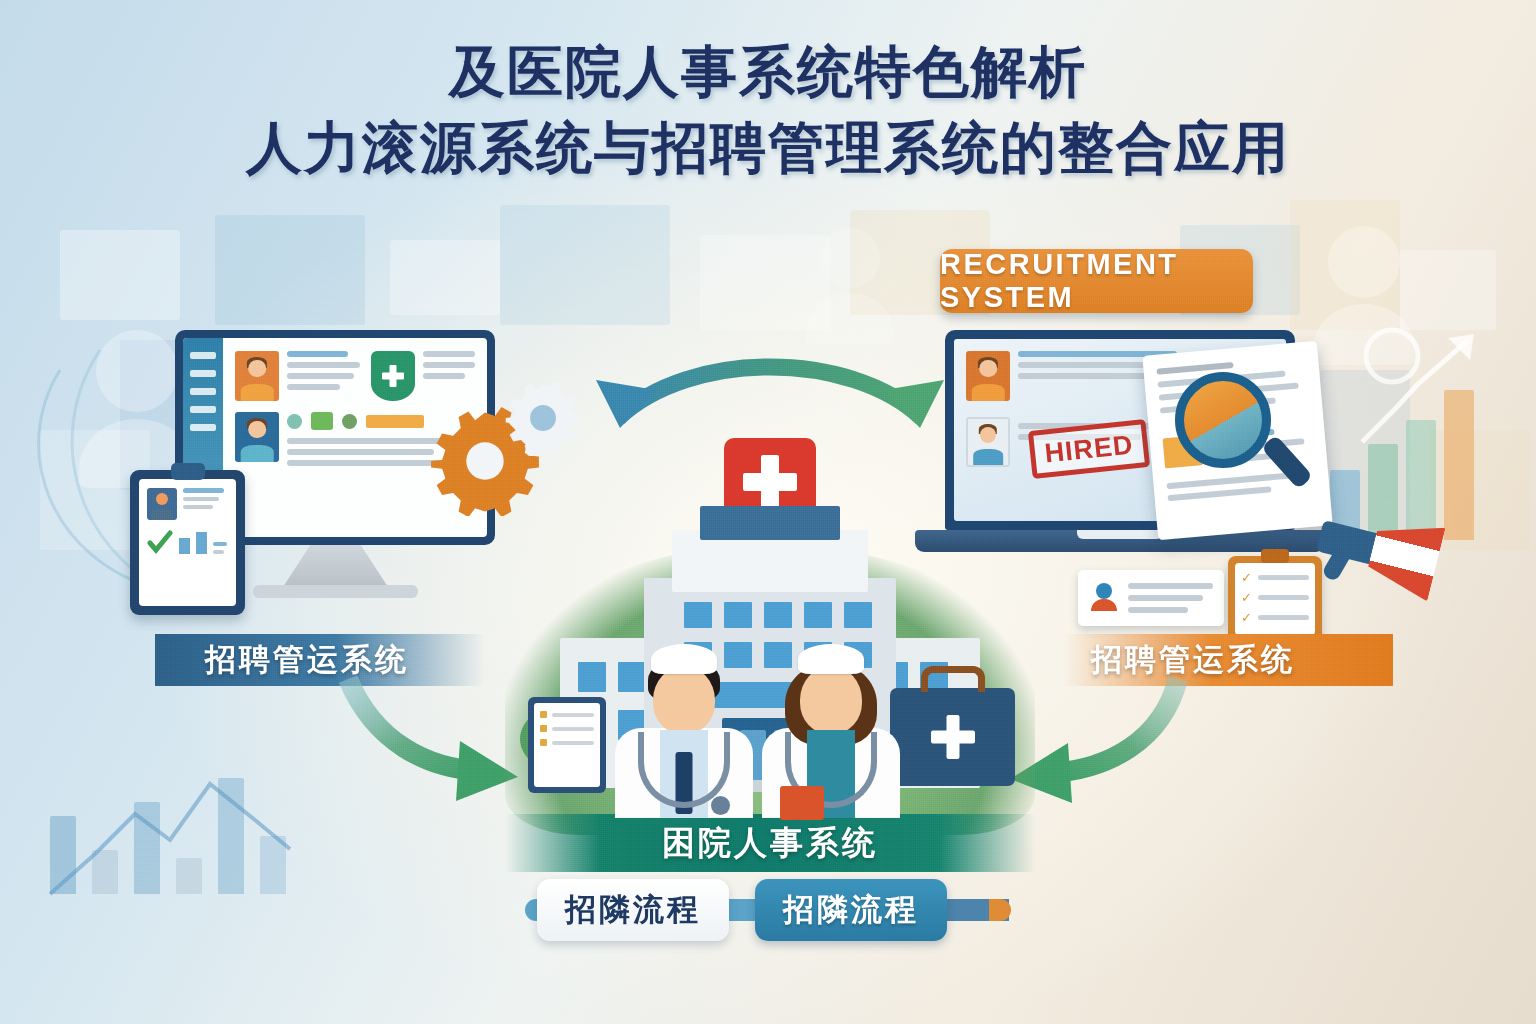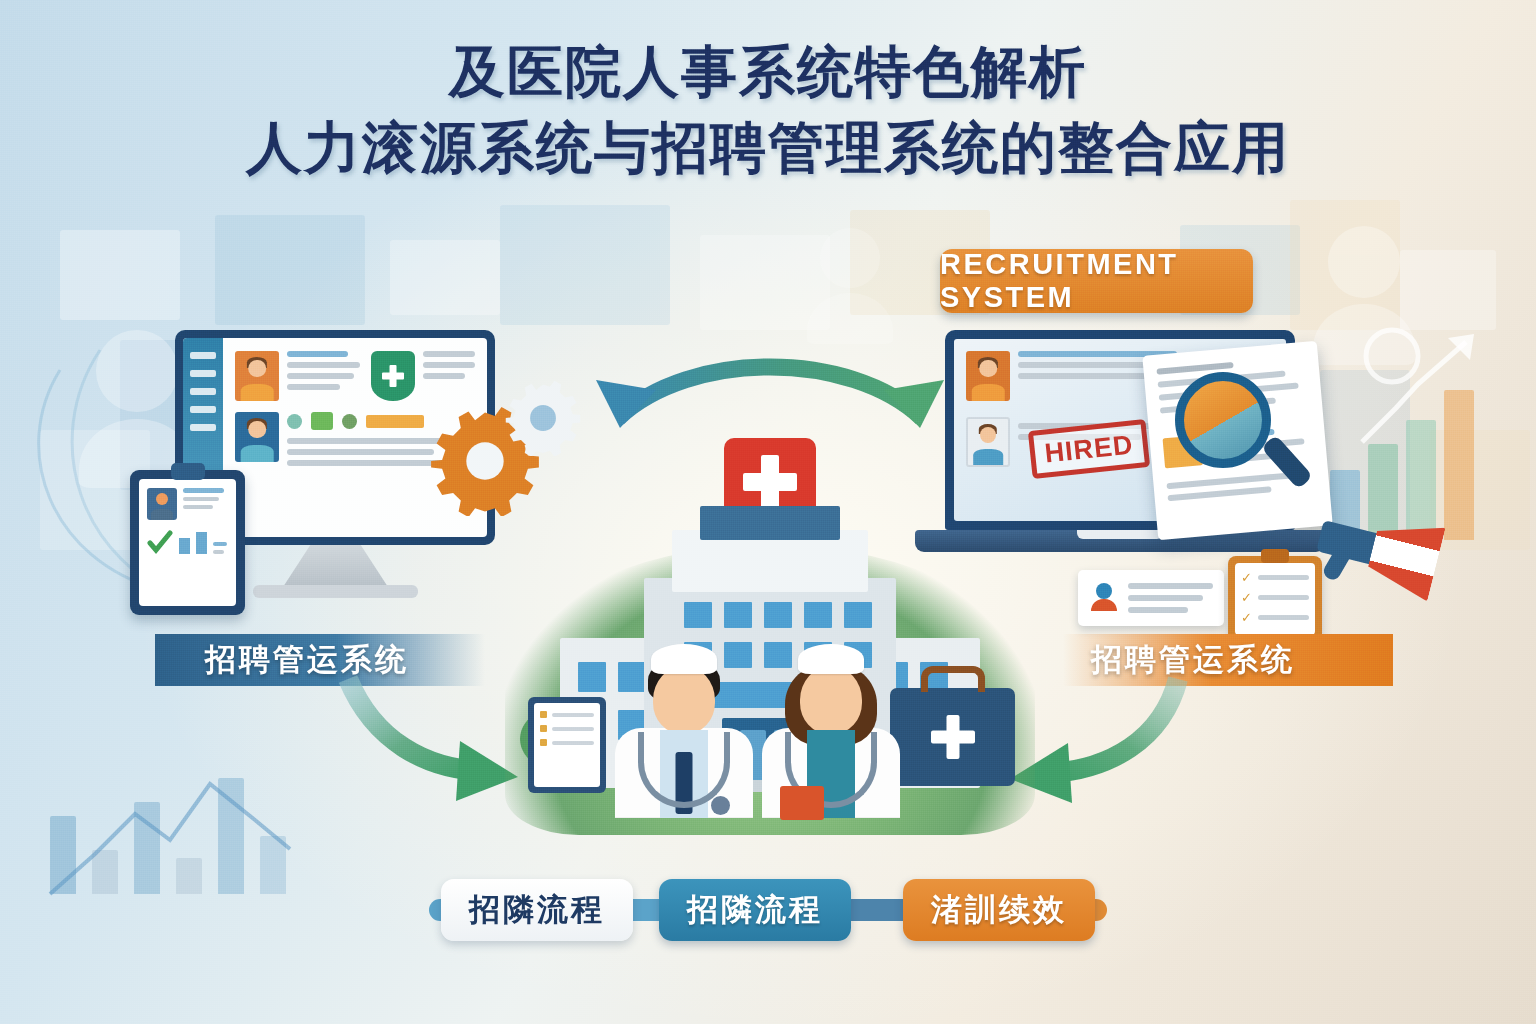--- a/index.html
+++ b/index.html
@@ -614,32 +614,32 @@
     <div class="cap"></div>
     <div class="hair" style="background:#5b3418; width:92px; height:84px; border-radius:50% 50% 38% 38%; top:22px;"></div>
     <div class="head"></div>
     <div class="inner" style="background:#2f8ba0;"></div>
     <div class="coat"></div>
     <div class="stetho"></div>
     <div class="bell" style="left:30px; top:152px;"></div>
     <div style="position:absolute; left:18px; top:146px; width:44px; height:34px; background:#d9542b; border-radius:3px; z-index:4;"></div>
   </div>
 
+  <div class="sublabel" id="label-hospital">
+    <span>困院人事系统</span>
+  </div>
 
   <div class="chipbar">
     <div class="endcap left"></div>
     <div class="chip light">
       <span>招隣流程</span>
     </div>
     <div class="connector c1"></div>
     <div class="chip teal">
       <span>招隣流程</span>
     </div>
     <div class="connector c2"></div>
     <div class="connector c3"></div>
-    <div class="chip orange">
-      <span>渚訓续效</span>
-    </div>
     <div class="endcap right"></div>
   </div>
 
   <div class="grain"></div>
 </div>
 
 </body></html>

